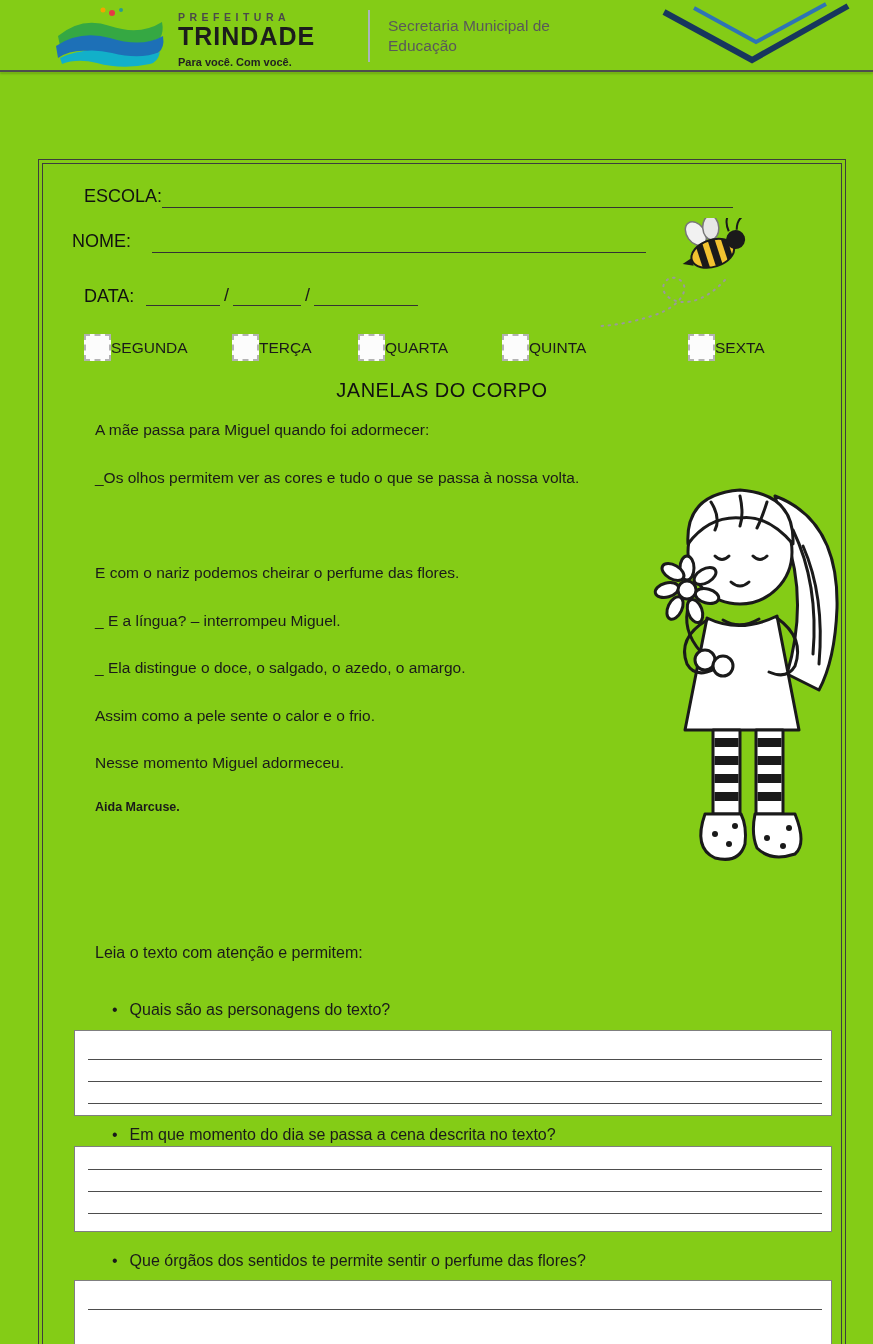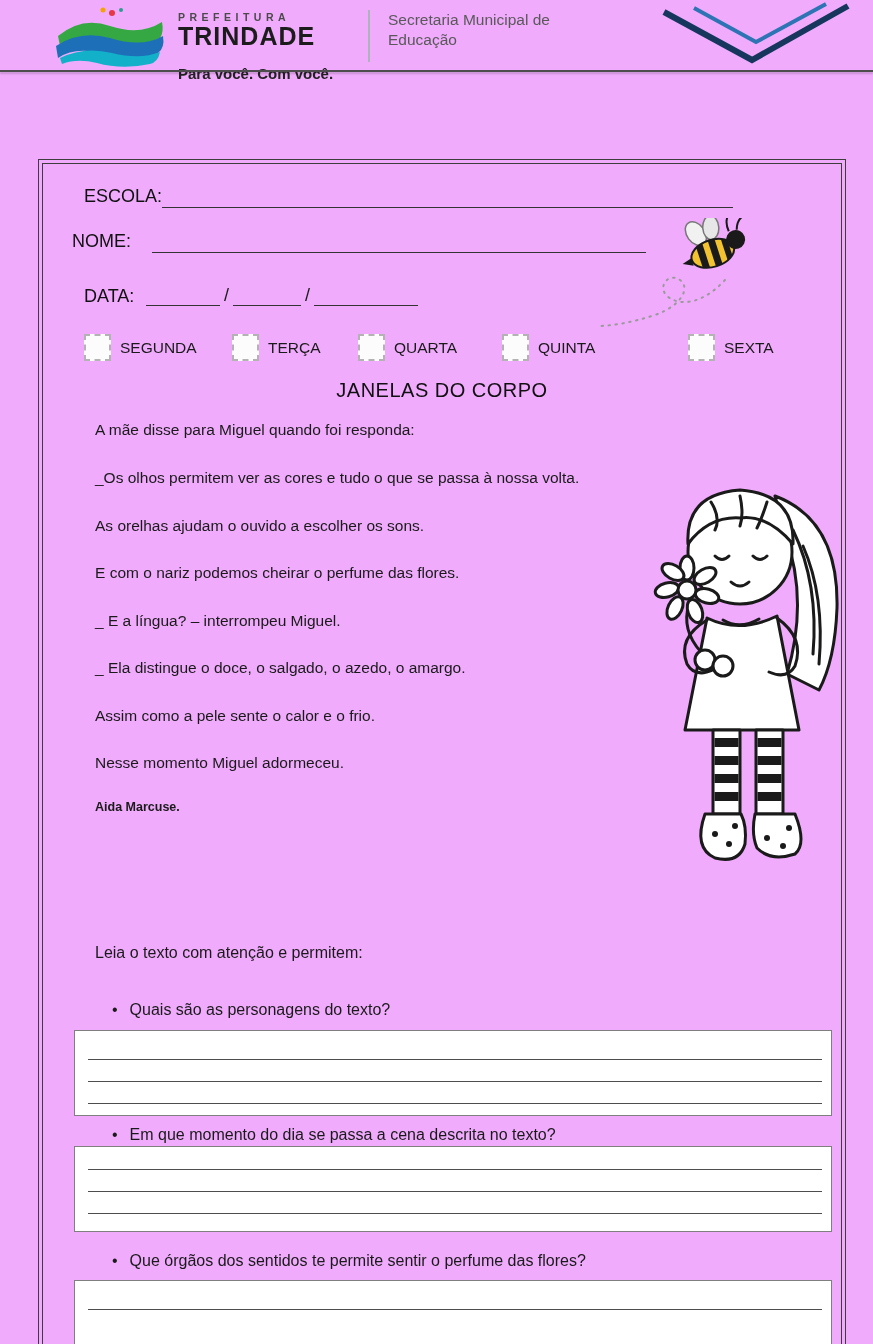--- a/index.html
+++ b/index.html
@@ -1,48 +1,48 @@
 <!DOCTYPE html>
 <html><head>
 <meta charset="utf-8">
 <style>
   * { margin:0; padding:0; box-sizing:border-box; }
   html,body { background:#fff; }
   body { font-family:"Liberation Sans", sans-serif; color:#1a1a1a; }
-  .page { position:relative; width:873px; height:1344px; background:#f0abfc; overflow:hidden; }
+  .page { position:relative; width:873px; height:1344px; background:#84cc16; overflow:hidden; }
   .abs { position:absolute; }
 
   
   .logo-svg { left:52px; top:6px; width:115px; height:62px; }
   .logo-text { left:178px; top:11px; }
   .logo-pref { font-size:10.5px; font-weight:bold; letter-spacing:4.5px; color:#4a4a4a; }
   .logo-city { font-size:25px; font-weight:800; letter-spacing:1px; color:#1c1c1c; line-height:1.05; }
-  .logo-tag  { font-size:15px; font-weight:bold; color:#222; margin-top:16px; }
+  .logo-tag  { font-size:11px; font-weight:bold; color:#222; margin-top:7px; }
   .hdr-divider { left:368px; top:10px; width:2px; height:52px; background:#aab4bd; }
-  .secretaria { left:388px; top:10px; font-size:15.5px; color:#595959; line-height:1.3; }
+  .secretaria { left:388px; top:16px; font-size:15.5px; color:#595959; line-height:1.3; }
   .chevron-svg { left:660px; top:2px; width:192px; height:68px; }
   .hdr-rule { left:0; top:70px; width:873px; height:2px; background:#4d4d4d; box-shadow:0 2px 2px rgba(0,0,0,.18); }
 
   
   .frame { left:38px; top:159px; width:808px; height:1200px; border:1.5px solid #3d3d3d; }
   .frame-inner { position:absolute; inset:3px; border:1px solid #3d3d3d; pointer-events:none; }
 
   
   .fld-label { font-size:18px; color:#111; }
   .wline { border-bottom:1.6px solid #333; }
   .escola-label { left:84px; top:186px; }
   .escola-line  { left:162px; top:186px; width:571px; height:22px; }
   .nome-label   { left:72px;  top:231px; }
   .nome-line    { left:152px; top:231px; width:494px; height:22px; }
   .data-label   { left:84px;  top:286px; }
   .data-fields  { left:146px; top:284px; display:flex; align-items:flex-end; font-size:18px; }
   .dline { display:inline-block; height:22px; border-bottom:1.6px solid #333; }
   .dslash { margin:0 4px; }
 
-  .day-group { top:334px; display:flex; align-items:center; gap:9px; }
+  .day-group { top:334px; display:flex; align-items:center; }
   .day-box { width:27px; height:27px; border:2px dashed #b3b3b3; background:#fcfcfc; }
   .day-label { font-size:15.5px; color:#1a1a1a; }
 
   
   .story-title { left:44px; top:379px; width:796px; text-align:center; font-size:20px; letter-spacing:.5px; color:#111; }
   .para { left:95px; width:640px; font-size:15.5px; color:#1a1a1a; white-space:nowrap; }
   .author { left:95px; top:800px; font-size:12.5px; font-weight:bold; color:#1a1a1a; }
 
   .girl-svg { left:643px; top:468px; width:212px; height:404px; z-index:5; }
   .bee-svg { left:585px; top:218px; width:188px; height:124px; }
@@ -152,23 +152,22 @@
       <path d="M44 -7 q3 -9 10 -11" stroke="#1a1a1a" stroke-width="2" fill="none"></path>
       <path d="M36 -8 q-1 -10 4 -15" stroke="#1a1a1a" stroke-width="2" fill="none"></path>
       <circle cx="55" cy="-19" r="2.2" fill="#1a1a1a"></circle>
       <circle cx="41" cy="-24" r="2.2" fill="#1a1a1a"></circle>
       <path d="M-8 6 l-10 3 l10 5 z" fill="#1a1a1a"></path>
     </g>
   </svg>
 
   <div class="abs story-title">JANELAS DO CORPO</div>
 
-  <div class="abs para" style="top:421px">A mãe disse para Miguel quando foi responda:</div>
+  <div class="abs para" style="top:421px">A mãe passa para Miguel quando foi adormecer:</div>
   <div class="abs para" style="top:469px">_Os olhos permitem ver as cores e tudo o que se passa à nossa volta.</div>
-  <div class="abs para" style="top:517px">As orelhas ajudam o ouvido a escolher os sons.</div>
   <div class="abs para" style="top:564px">E com o nariz podemos cheirar o perfume das flores.</div>
   <div class="abs para" style="top:612px">_ E a língua? – interrompeu Miguel.</div>
   <div class="abs para" style="top:659px">_ Ela distingue o doce, o salgado, o azedo, o amargo.</div>
   <div class="abs para" style="top:707px">Assim como a pele sente o calor e o frio.</div>
   <div class="abs para" style="top:754px">Nesse momento Miguel adormeceu.</div>
   <div class="abs author">Aida Marcuse.</div>
 
   <svg class="abs girl-svg" viewBox="0 0 212 404">
     <g fill="#fff" stroke="#1a1a1a" stroke-width="3" stroke-linecap="round" stroke-linejoin="round">
       <path d="M132 28 Q196 52 194 140 Q192 192 176 222 L144 206 Q166 132 142 66 Z"></path>

